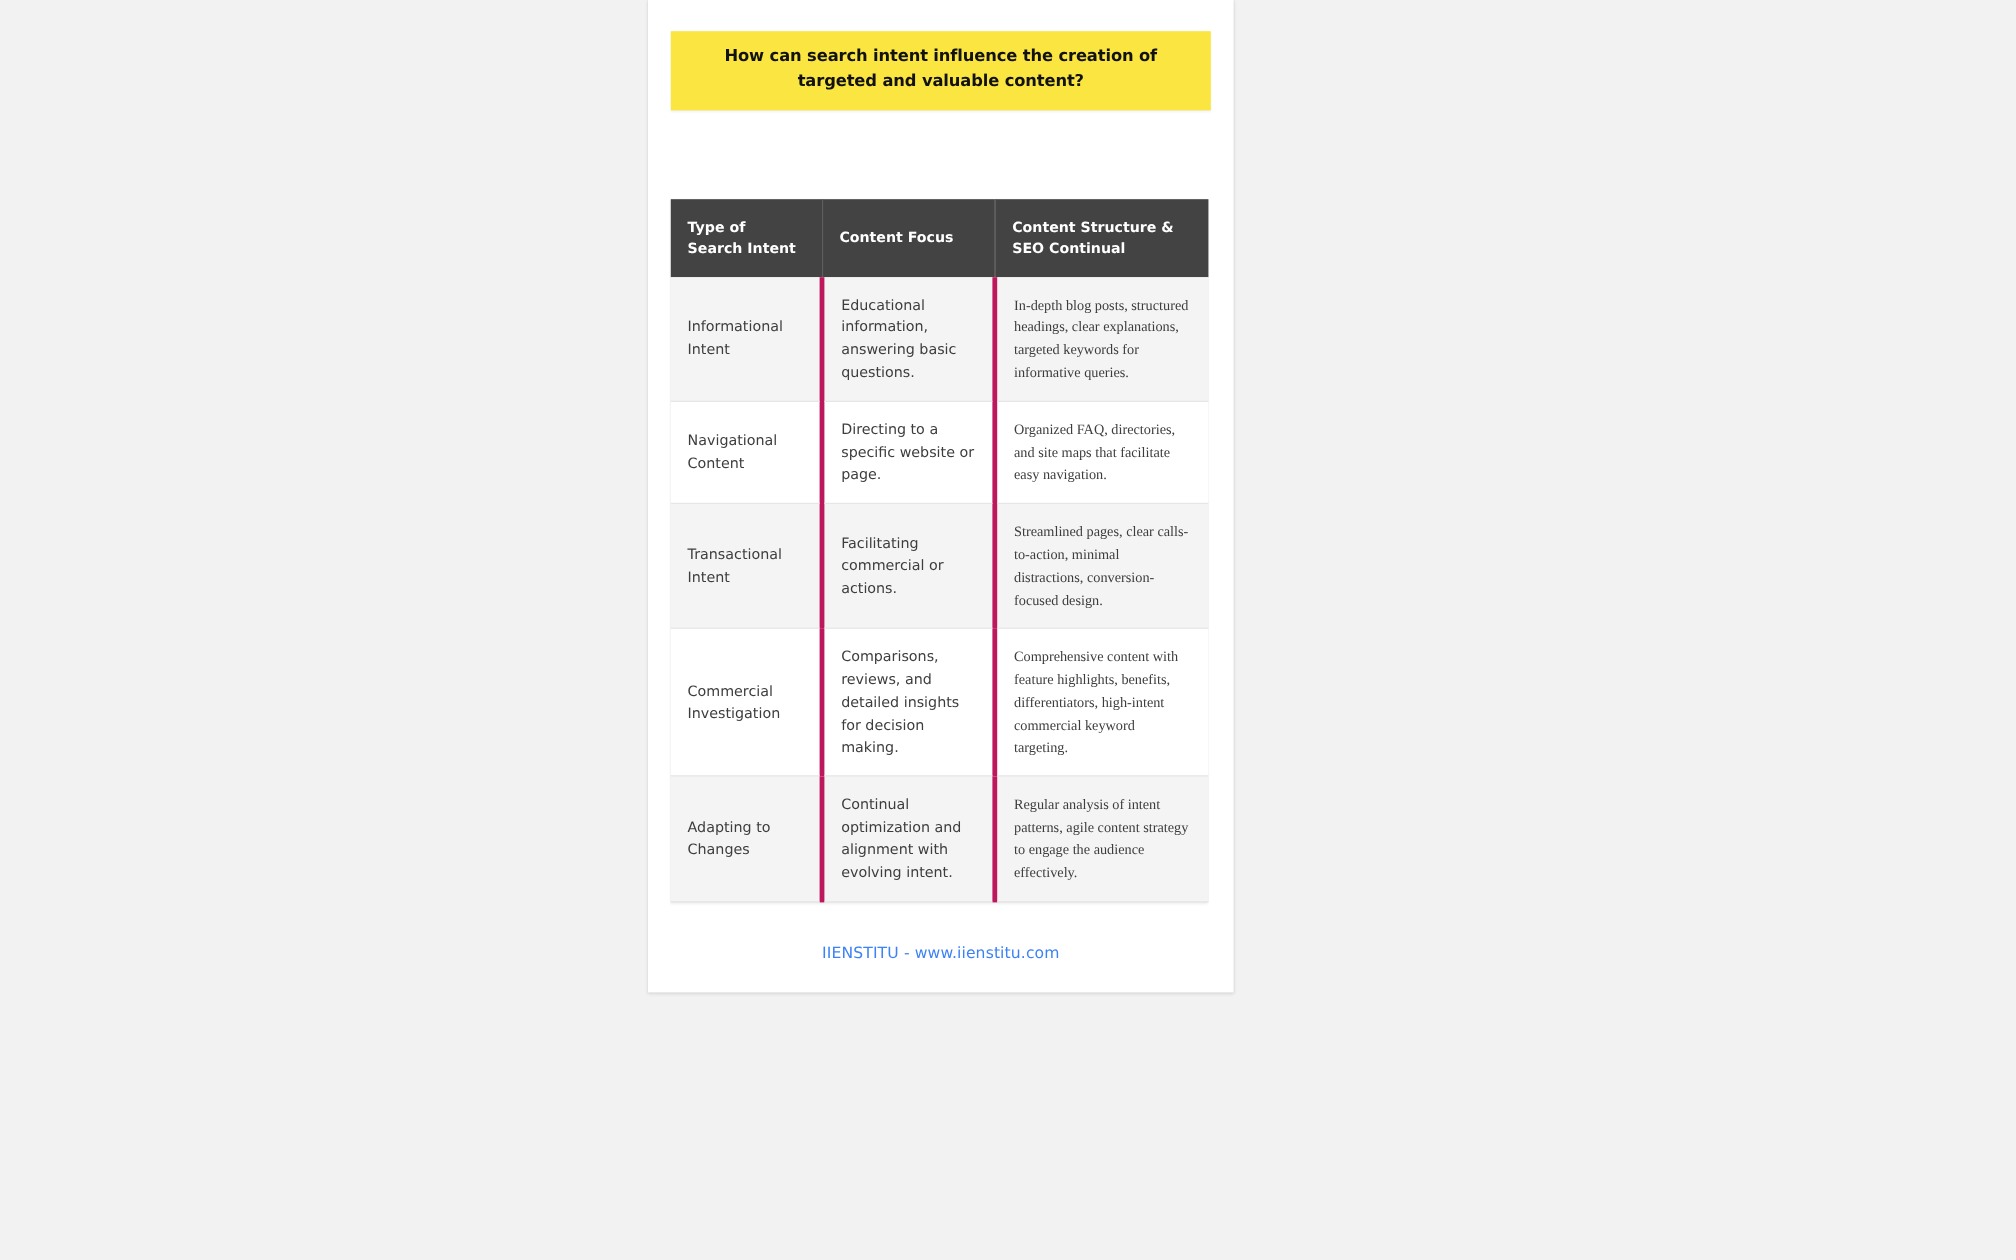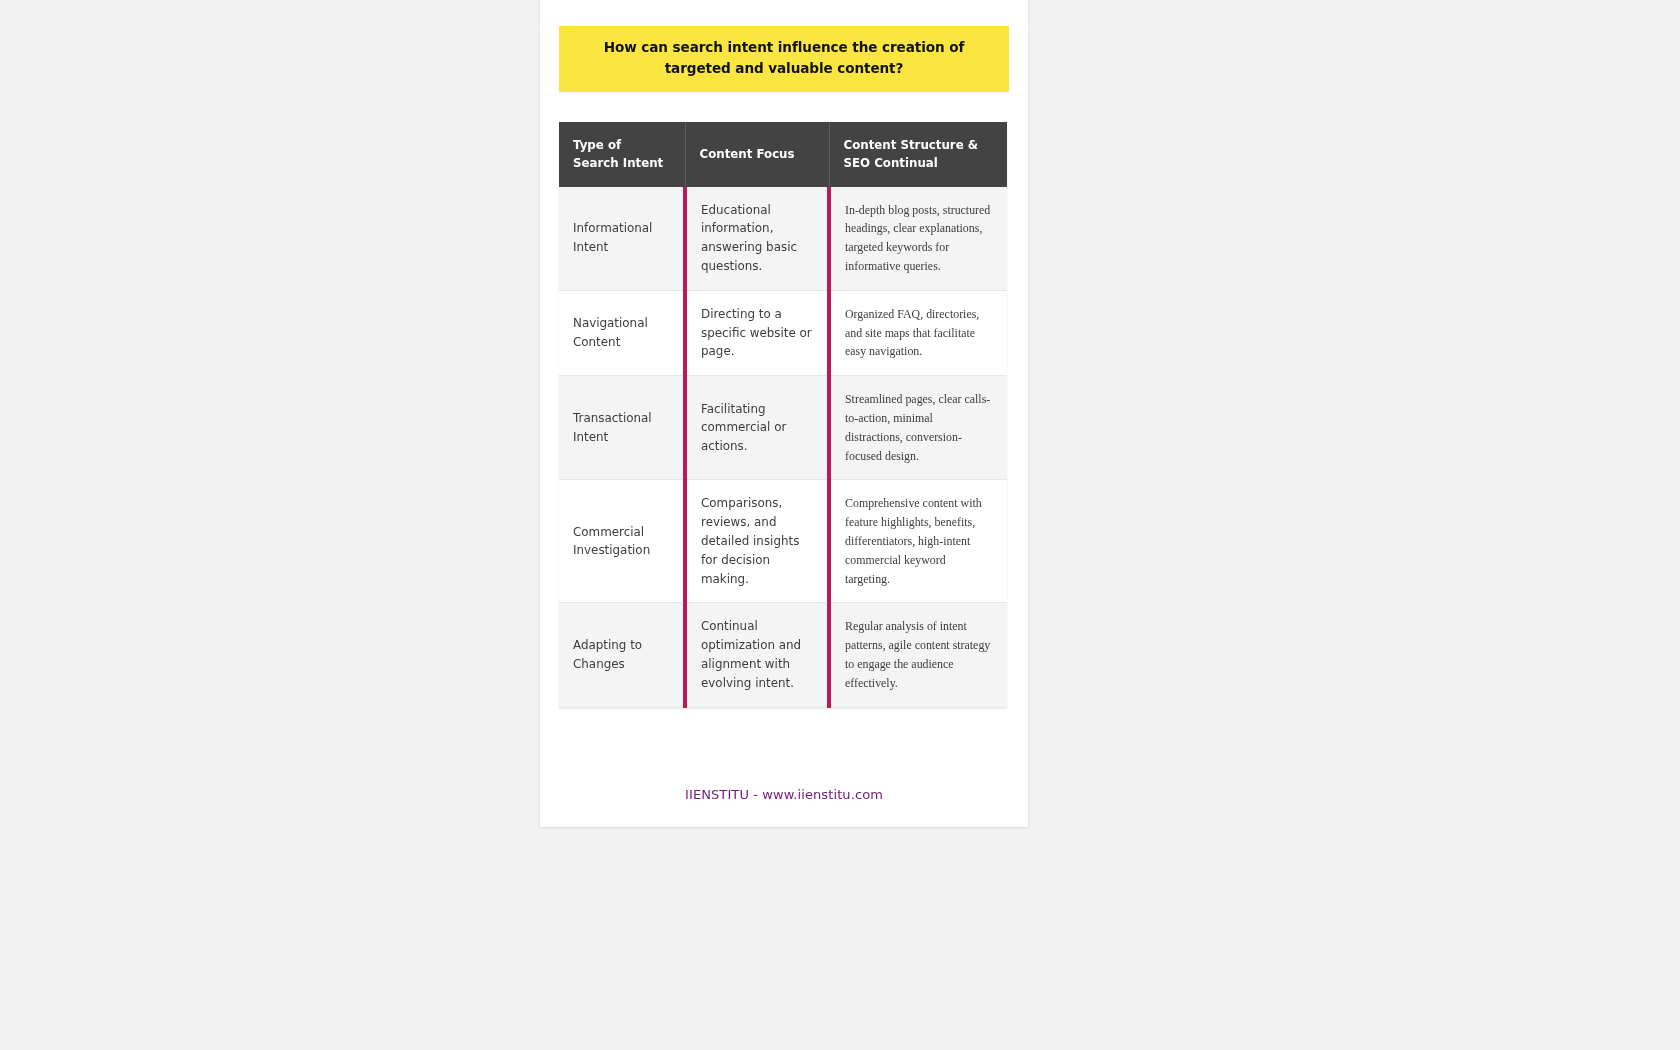--- a/index.html
+++ b/index.html
@@ -63,20 +63,21 @@
     left: 19px;
     top: 122px;
     width: 448px;
   }
   table.intent-table {
     width: 448px;
     border-collapse: collapse;
     table-layout: fixed;
     background: #e5e5e5;
     box-shadow: 0 1px 2px rgba(0,0,0,0.08);
+    margin-top: 44px;
   }
   table.intent-table col.c1 { width: 126px; }
   table.intent-table col.c2 { width: 144px; }
   table.intent-table col.c3 { width: 178px; }
 
   thead th {
     background: #434343;
     color: #ffffff;
     font-size: 11.8px;
     font-weight: bold;
@@ -107,21 +108,21 @@
   tbody tr:last-child td { border-bottom: 1px solid #e6e6e6; }
 
   
   .footer {
     position: absolute;
     left: 0;
     top: 787px;
     width: 488px;
     text-align: center;
     font-size: 13px;
-    color: #701a75;
+    color: #3b82f6;
     letter-spacing: 0.1px;
   }
 </style>
 </head>
 <body>
 
 <div class="page-canvas">
 
   <div class="card">
 

